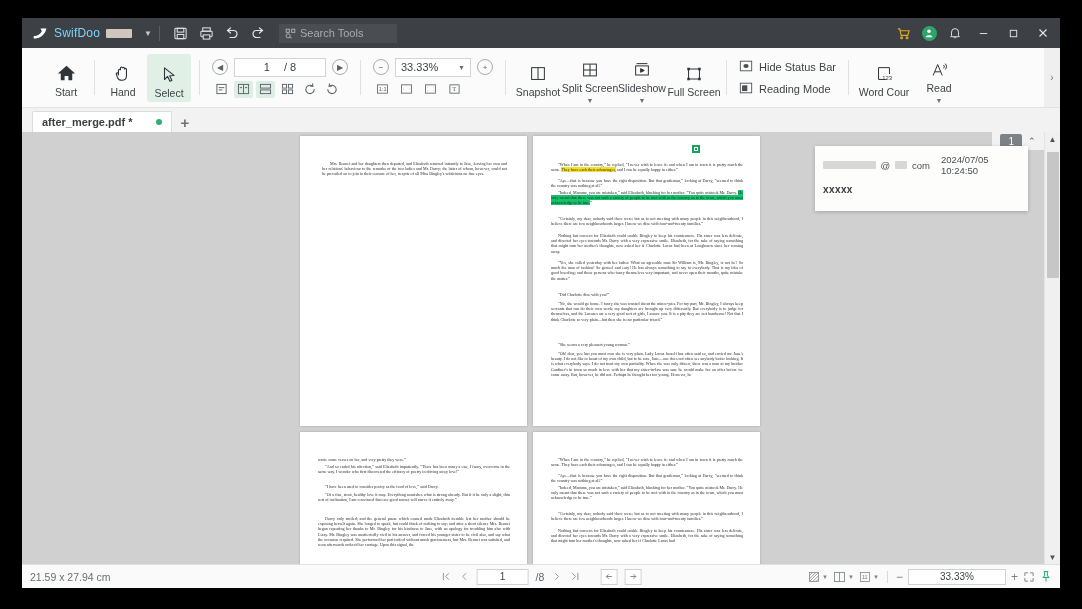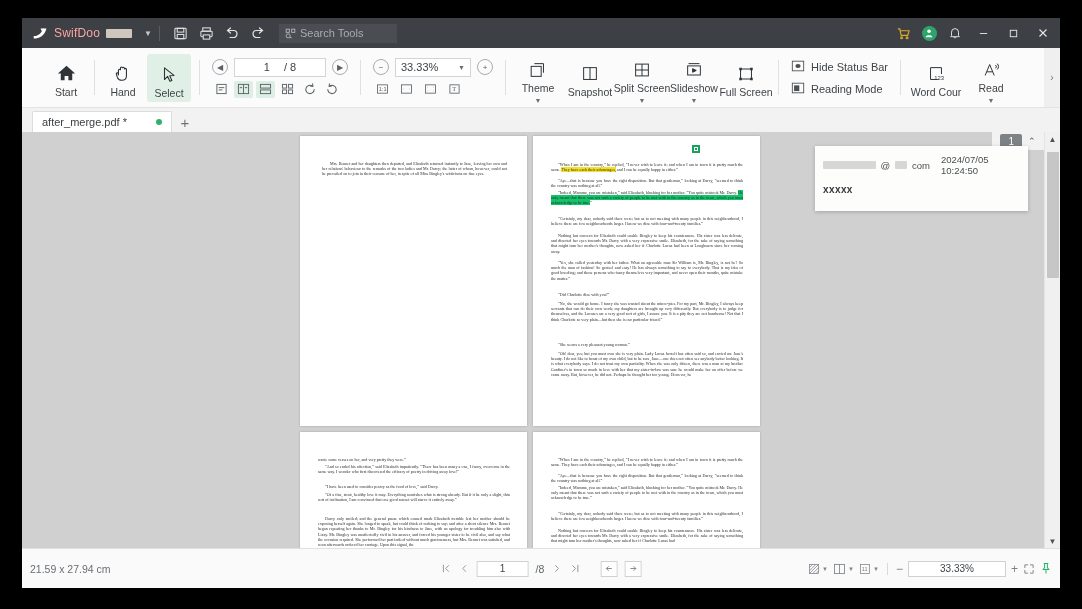--- a/index.html
+++ b/index.html
@@ -22,21 +22,21 @@
     height: 30px; background: #3d4044;
     display: flex; align-items: center;
     flex: none; position: relative;
   }
   .brand {
     display: flex; align-items: center; gap: 5px;
     padding-left: 10px; height: 100%;
   }
   .brand-logo { width: 17px; height: 17px; display:block; }
   .brand-name {
-    color: #fca5a5; font-size: 12px; letter-spacing: .2px;
+    color: #7dd3fc; font-size: 12px; letter-spacing: .2px;
   }
   .brand-redact {
     width: 26px; height: 9px; background: #cfc6bd;
     border-radius: 1px; margin-left: 1px;
   }
   .brand-caret {
     color: #c6c9cc; font-size: 8px; margin-left: 7px;
   }
   .tb-sep {
     width: 1px; height: 15px; background: #5a5d61; margin: 0 7px;
@@ -156,21 +156,21 @@
   }
   .overflow-chev {
     width: 16px; align-self: stretch; background: #efefef;
     display: flex; align-items: center; justify-content: center;
     color: #75797d; font-size: 10px; margin-left: auto; flex: none;
   }
 
   
   .tabstrip {
     height: 24px; background: #f2f2f2; flex: none;
-    display: flex; align-items: flex-end; padding-left: 10px;
+    display: flex; align-items: flex-end; padding-left: 10px; font-weight: bold;
   }
   .doctab {
     height: 21px; background: #fff; border: 1px solid #dcdcdc;
     border-bottom: none; display: flex; align-items: center;
     gap: 8px; padding: 0 9px; font-size: 11px; color: #3c4044;
     border-radius: 2px 2px 0 0; min-width: 140px;
   }
   .dot {
     width: 6px; height: 6px; border-radius: 50%;
     background: #2cb26a; margin-left: auto;
@@ -251,21 +251,21 @@
     padding: 8px 8px 0 8px; font-size: 9.5px; color: #4a4e52;
   }
   .redact { height: 8px; background: #d7d7d7; border-radius: 1px; }
   .anno-body {
     padding: 8px 0 16px 8px; font-size: 10px; color: #35393d;
     font-weight: bold; letter-spacing: .4px;
   }
 
   
   .statusbar {
-    height: 40px; background: #fafafa; border-top: 1px solid #e0e0e0;
+    height: 24px; background: #fafafa; border-top: 1px solid #e0e0e0;
     display: flex; align-items: center; flex: none;
     font-size: 10.5px; color: #5f6469; padding: 0 8px;
     position: relative;
   }
   .sb-dims { color: #6a6f74; }
   .sb-center {
     position: absolute; left: 50%; transform: translateX(-50%);
     display: flex; align-items: center; gap: 7px;
   }
   .sb-icon { color: #8b9096; display: flex; align-items: center; }
@@ -502,30 +502,20 @@
         <span class="mini">
           <svg width="13" height="12" viewBox="0 0 14 13" fill="none" stroke="currentColor" stroke-width=".9">
               <rect x="2" y="2" width="10" height="9"></rect>
               <text x="4.5" y="9.2" font-size="7" fill="currentColor" stroke="none" font-family="Liberation Serif">T</text>
             </svg>
         </span>
       </div>
     </div>
     <span class="rb-div"></span>
 
-    <div class="rb-btn wide">
-      <span class="ic">
-        <svg width="20" height="20" viewBox="0 0 22 22" fill="none" stroke="#2f3438" stroke-width="1.1">
-          <path d="M7 4 H17 V14"></path>
-            <rect x="3.5" y="7" width="11" height="11"></rect>
-        </svg>
-      </span>
-      <span class="rb-label">Theme</span>
-      <span class="rb-caret">▼</span>
-    </div>
 
     <div class="rb-btn wide">
       <span class="ic">
         <svg width="20" height="20" viewBox="0 0 22 22" fill="none" stroke="#2f3438" stroke-width="1.1">
           <rect x="4" y="4" width="14" height="13"></rect>
             <path d="M11 4 V17"></path>
         </svg>
       </span>
       <span class="rb-label">Snapshot</span>
     </div>

